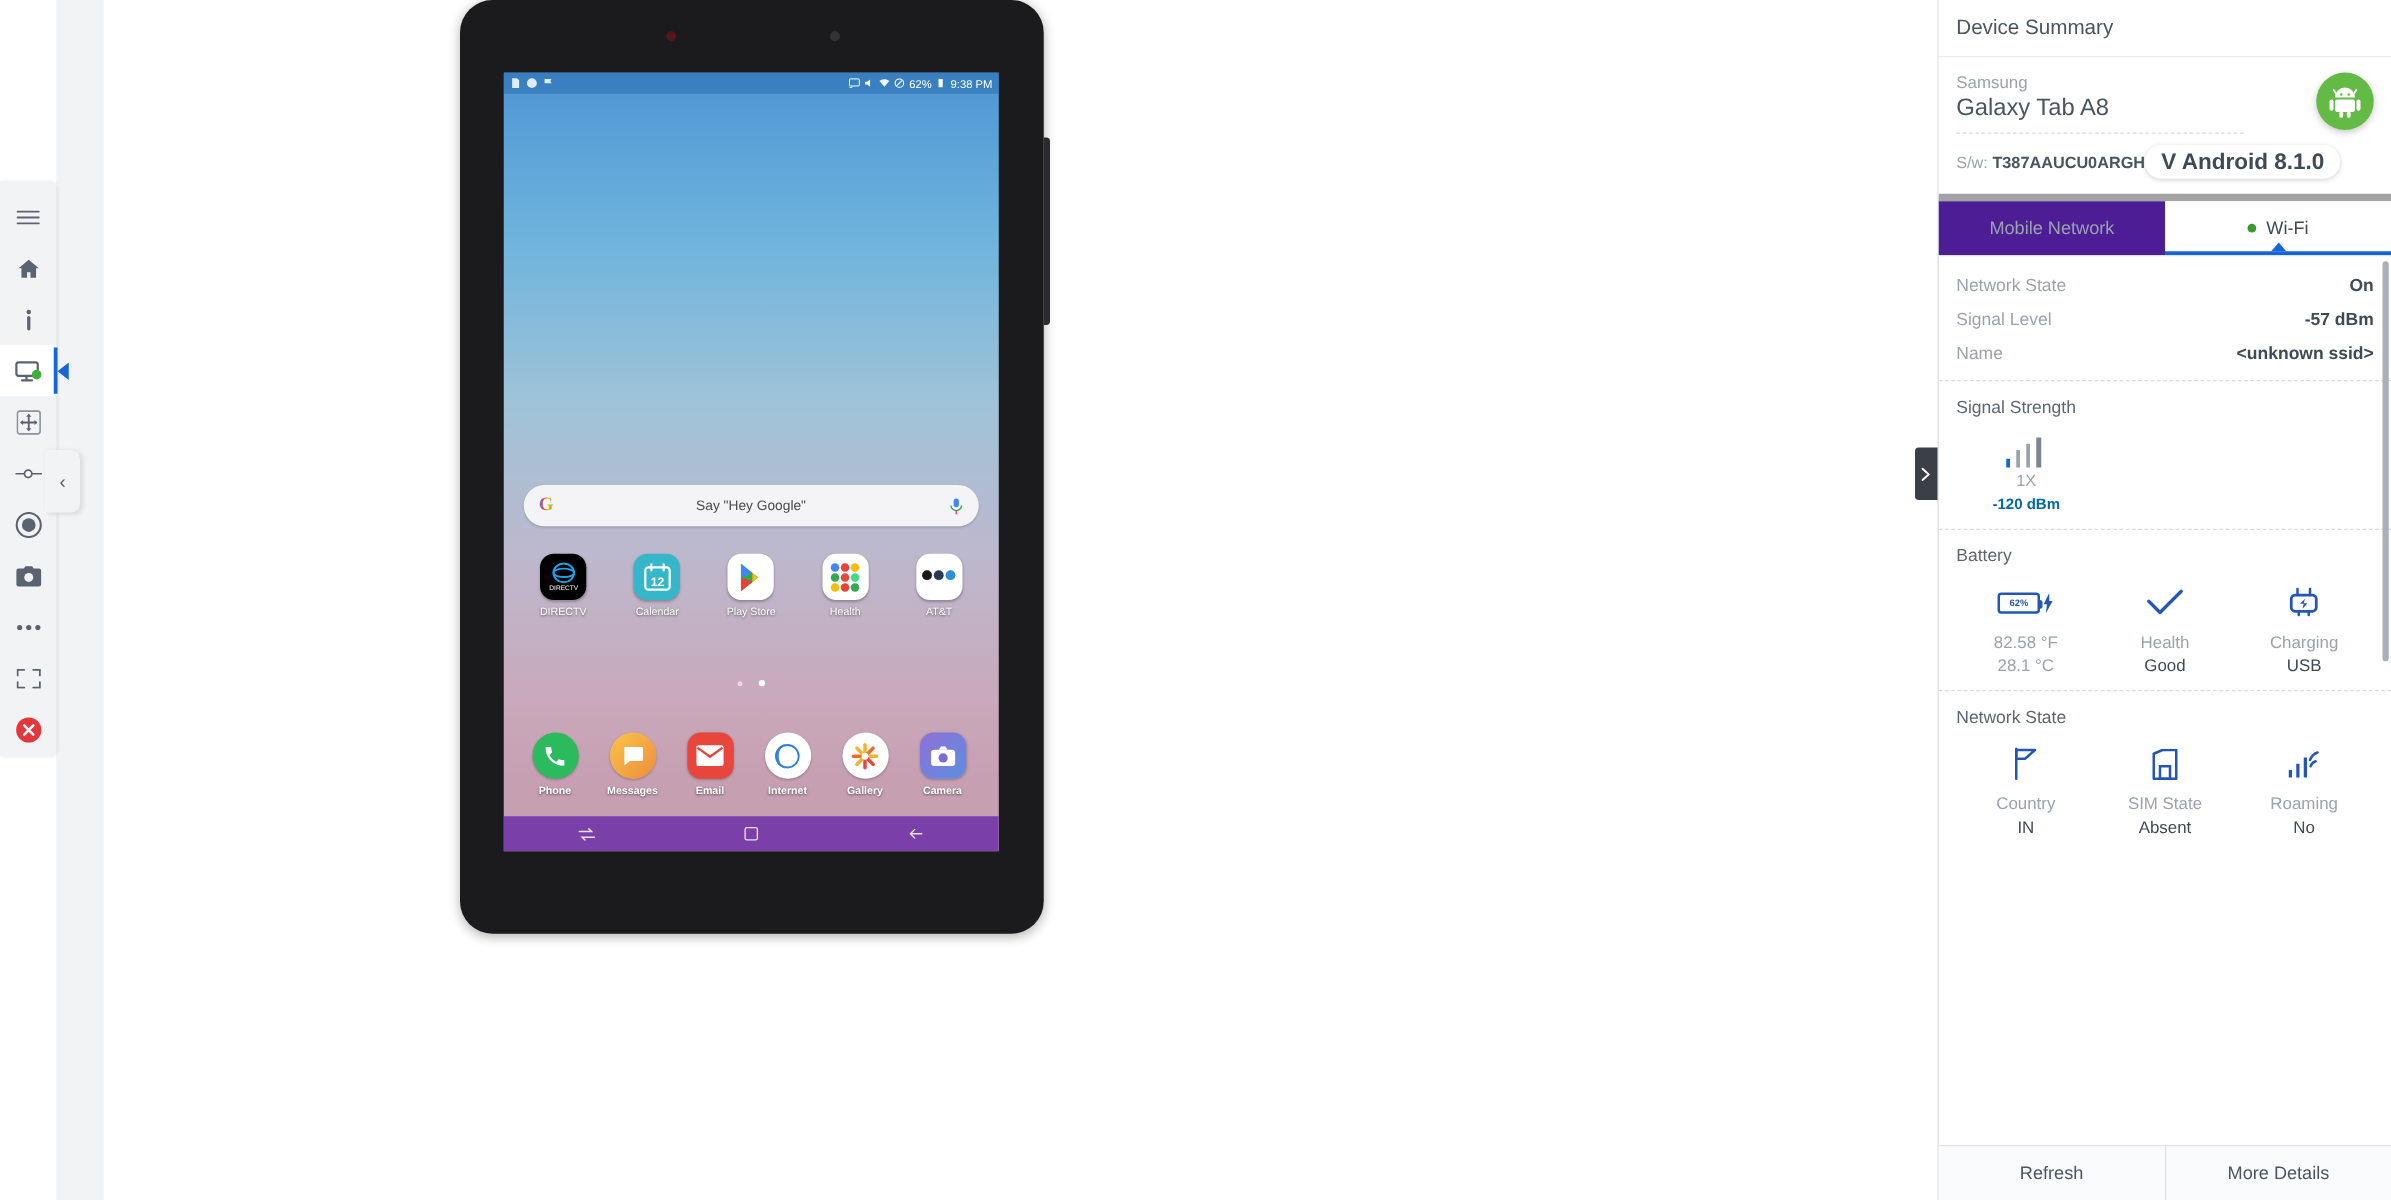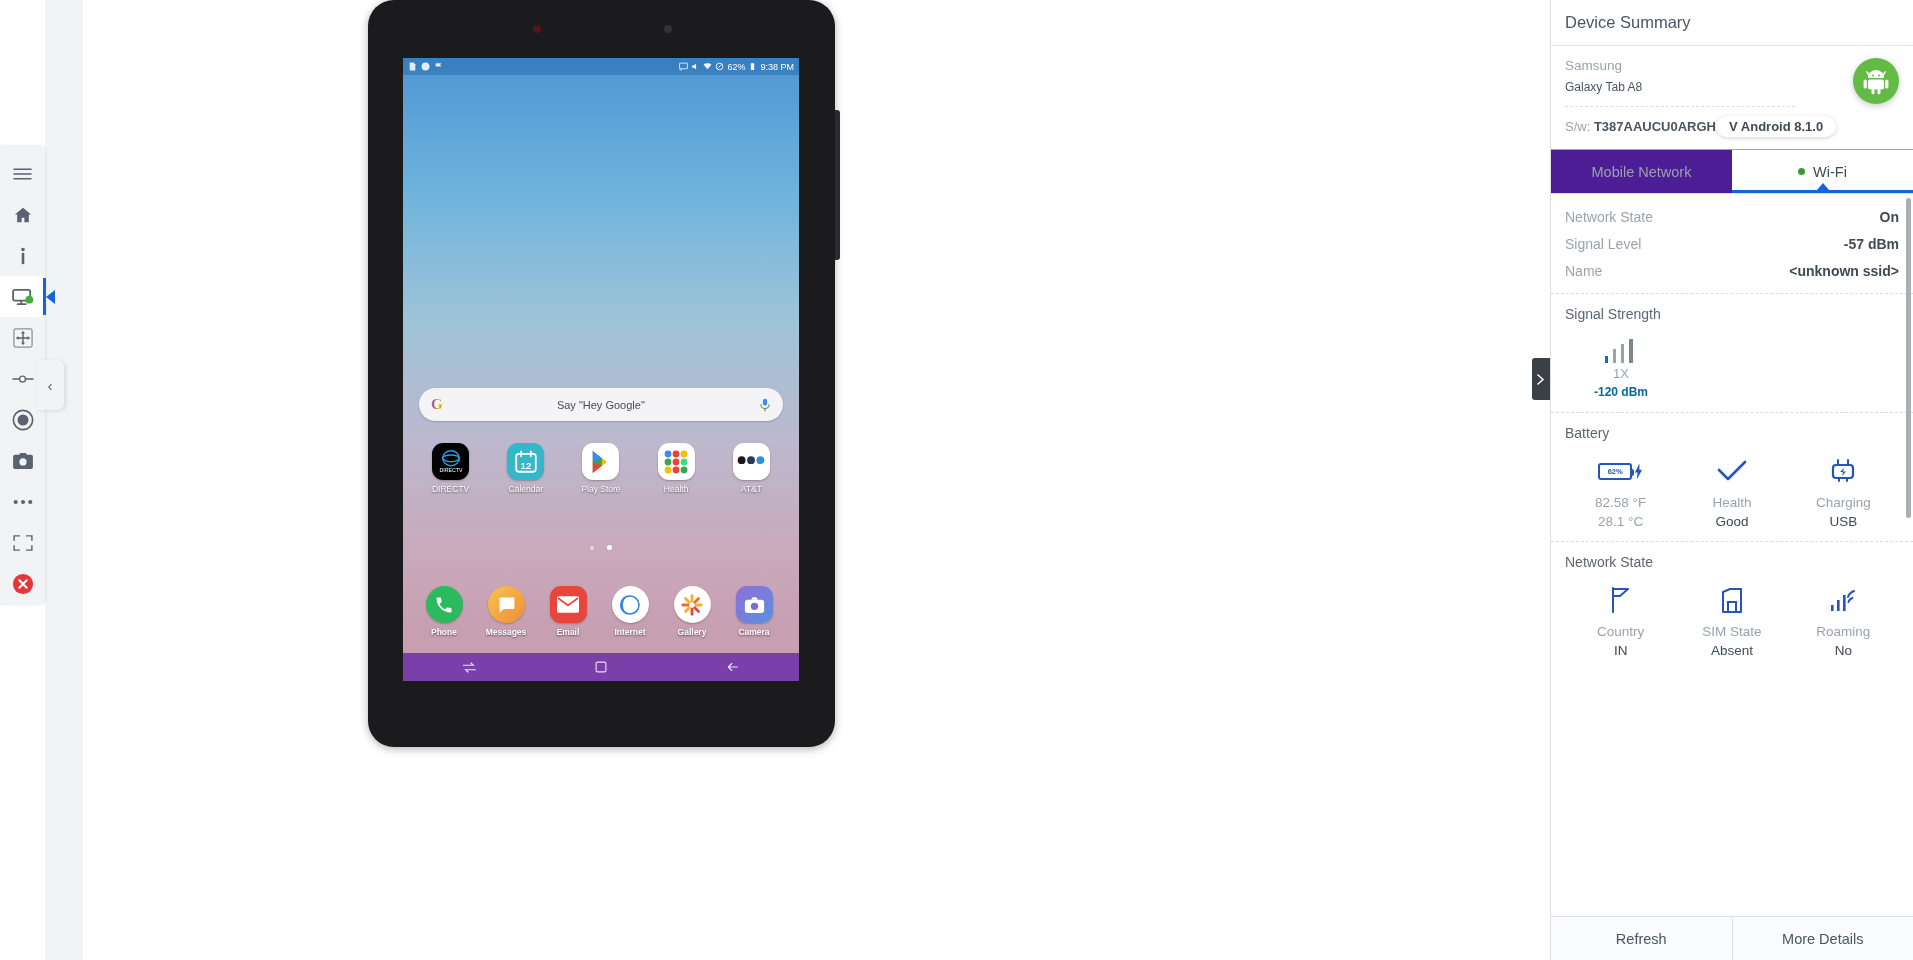--- a/index.html
+++ b/index.html
@@ -136,30 +136,30 @@
     background:#fff; border-left:1px solid #dcdfe3;
     display:flex; flex-direction:column;
   }
   .rp-header {
     height:46px; display:flex; align-items:center; padding:0 14px;
     font-size:16.5px; color:#4a5561; background:#fff;
     border-bottom:1px solid #e4e7ea;
   }
   .rp-device {
     position:relative; padding:10px 14px 12px 14px;
-    border-bottom:1px solid #a3a3a3; background:#fff;
+    border-bottom:6px solid #a3a3a3; background:#fff;
   }
   .rp-brand { font-size:13.5px; color:#9aa3ad; line-height:20px; }
-  .rp-model { font-size:12px; color:#4a5561; line-height:22px; }
+  .rp-model { font-size:19px; color:#4a5561; line-height:22px; }
   .rp-dashed { border-top:1px dashed #d8dce0; margin:8px 0 9px 0; width:69%; }
   .rp-sw { font-size:13px; color:#4a5561; display:flex; align-items:center; }
   .rp-sw .lbl { color:#9aa3ad; }
   .rp-sw .val { font-weight:bold; }
   .os-chip {
-    background:#fff; border-radius:13px; padding:3px 13px; font-size:13px;
+    background:#fff; border-radius:13px; padding:3px 13px; font-size:18px;
     font-weight:bold; color:#3f4a56; box-shadow:0 1px 4px rgba(0,0,0,0.18);
   }
   .android-badge {
     position:absolute; right:14px; top:12px; width:46px; height:46px; border-radius:50%;
     background:#63bb46; box-shadow:0 2px 6px rgba(0,0,0,0.22);
     display:flex; align-items:center; justify-content:center;
   }
 
   .rp-tabs { display:flex; height:44px; border-bottom:1px solid #dfe3e7; background:#fafbfc; }
   .rp-tab {

